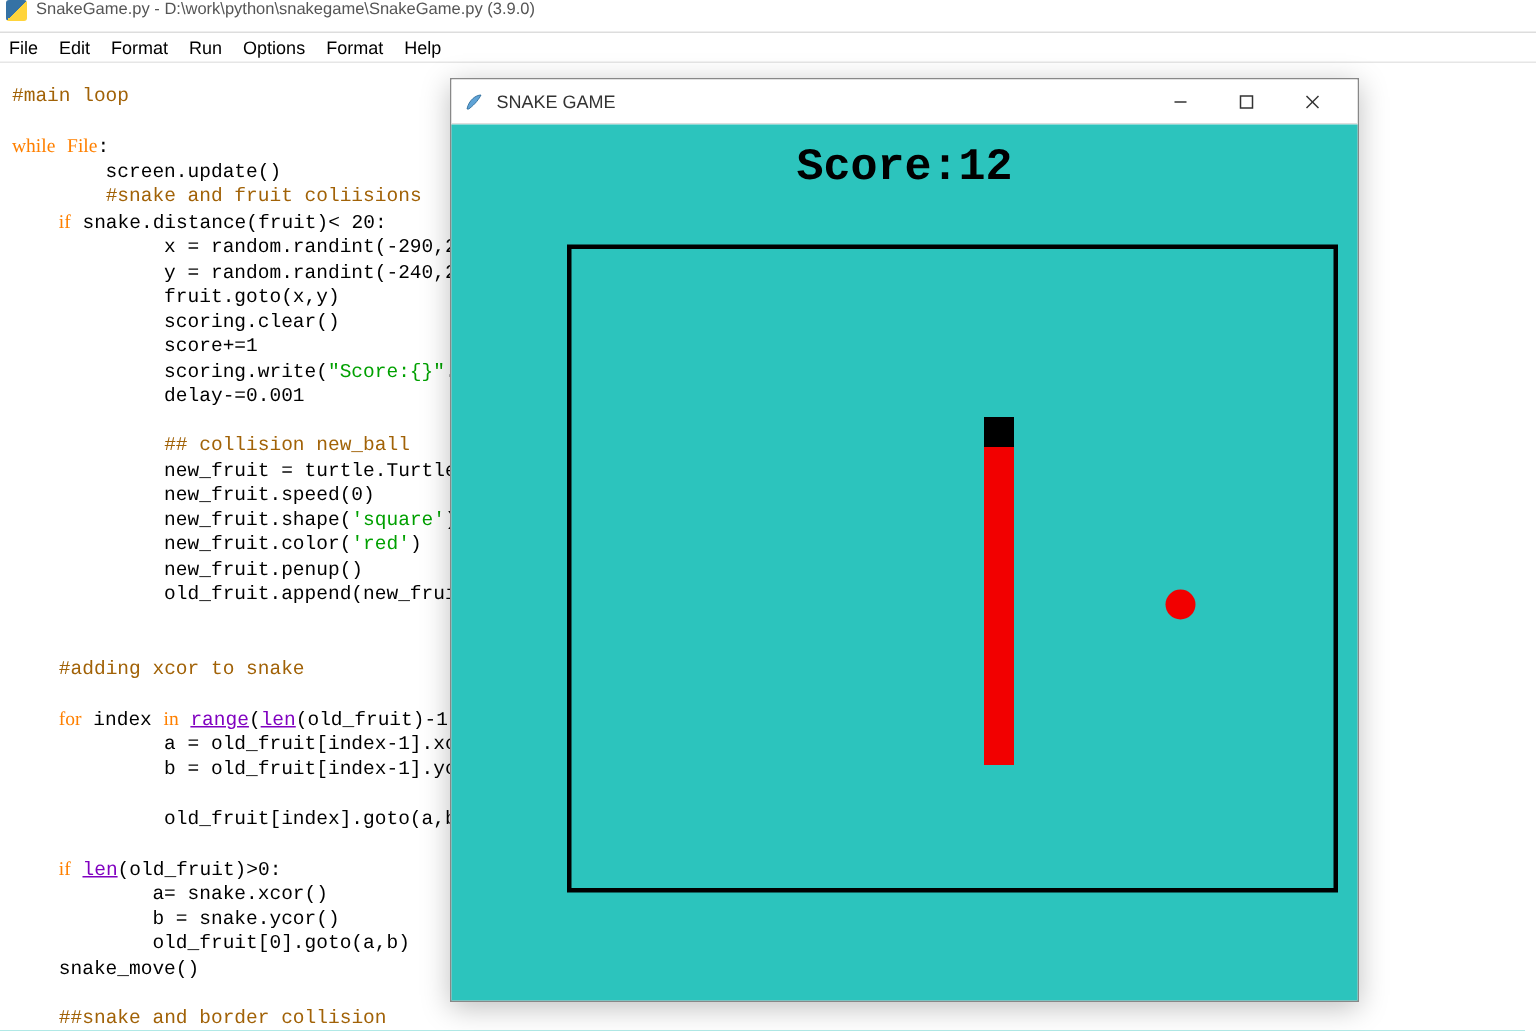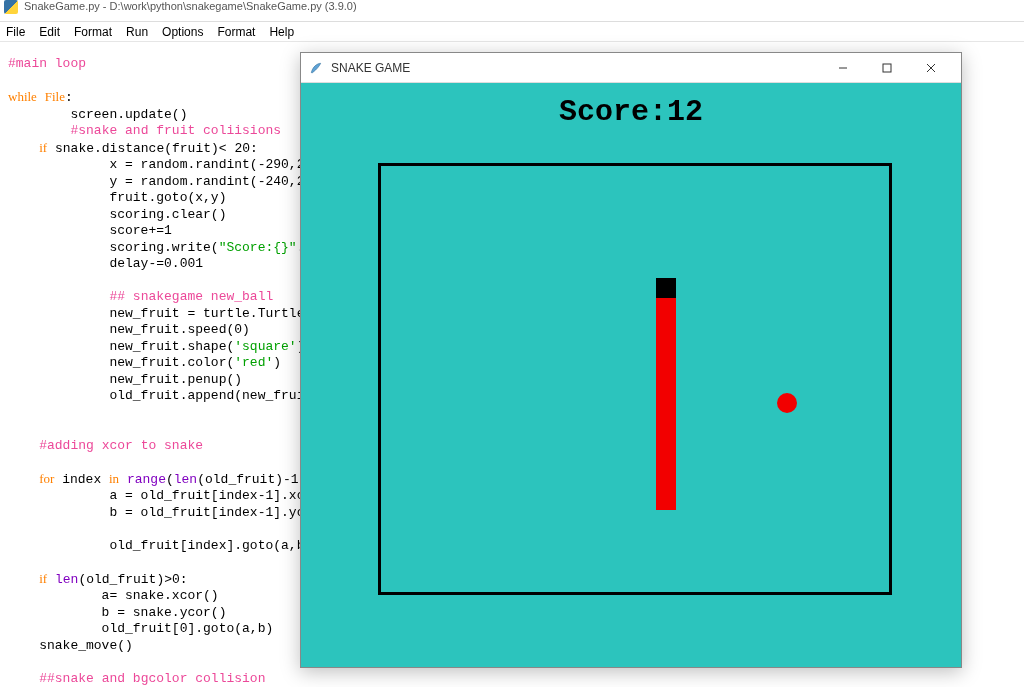--- a/index.html
+++ b/index.html
@@ -48,31 +48,31 @@
     }
     .idle-menubar span { margin-right: 14px; }
     .code-area {
       font-family: "Courier New", monospace;
       font-size: 13px;
       line-height: 16.5px;
       padding: 14px 8px 8px 8px;
       white-space: pre;
       color: #000;
     }
-    .c-cmt   { color: #ec4899; }        
+    .c-cmt   { color: #a16207; }        
     .c-kw    { color: #ff8000; font-family: Liberation Serif, serif; }        
-    .c-builtin { color: #8000c0; }     
+    .c-builtin { color: #8000c0; text-decoration: underline; }     
     .c-str   { color: #00a000; }
 
     
     .game-window {
       position: absolute;
       left: 300px;
       top: 52px;
-      width: 662px;
+      width: 606px;
       height: 616px;
       background: #ffffff;
       border: 1px solid #888;
       box-shadow: 0 4px 18px rgba(0,0,0,0.25);
     }
     .game-titlebar {
       height: 30px;
       background: #ffffff;
       display: flex;
       align-items: center;
@@ -164,21 +164,21 @@
         <span class="c-cmt">#snake and fruit coliisions</span>
     <span class="c-kw">if</span> snake.distance(fruit)&lt; 20:
              x = random.randint(-290,270
              y = random.randint(-240,240
              fruit.goto(x,y)
              scoring.clear()
              score+=1
              scoring.write(<span class="c-str">"Score:{}"</span>.fo
              delay-=0.001
 
-             <span class="c-cmt">## snakegame new_ball</span>
+             <span class="c-cmt">## collision new_ball</span>
              new_fruit = turtle.Turtle()
              new_fruit.speed(0)
              new_fruit.shape(<span class="c-str">'square'</span>)
              new_fruit.color(<span class="c-str">'red'</span>)
              new_fruit.penup()
              old_fruit.append(new_fruit)
 
 
     <span class="c-cmt">#adding xcor to snake</span>
 
@@ -187,21 +187,21 @@
              b = old_fruit[index-1].yco
 
              old_fruit[index].goto(a,b)
 
     <span class="c-kw">if</span> <span class="c-builtin">len</span>(old_fruit)&gt;0:
             a= snake.xcor()
             b = snake.ycor()
             old_fruit[0].goto(a,b)
     snake_move()
 
-    <span class="c-cmt">##snake and bgcolor collision</span>
+    <span class="c-cmt">##snake and border collision</span>
     <span class="c-kw">if</span> snake.xcor()&gt;280 <span class="c-kw">or</span> snake.xcor()
             time.sleep(1)
             screen.clear()
             screen.bgcolor()
             scoring.goto(0,0)
             scoring.write(
 </div>
 </div>
 
 <div class="game-window">

